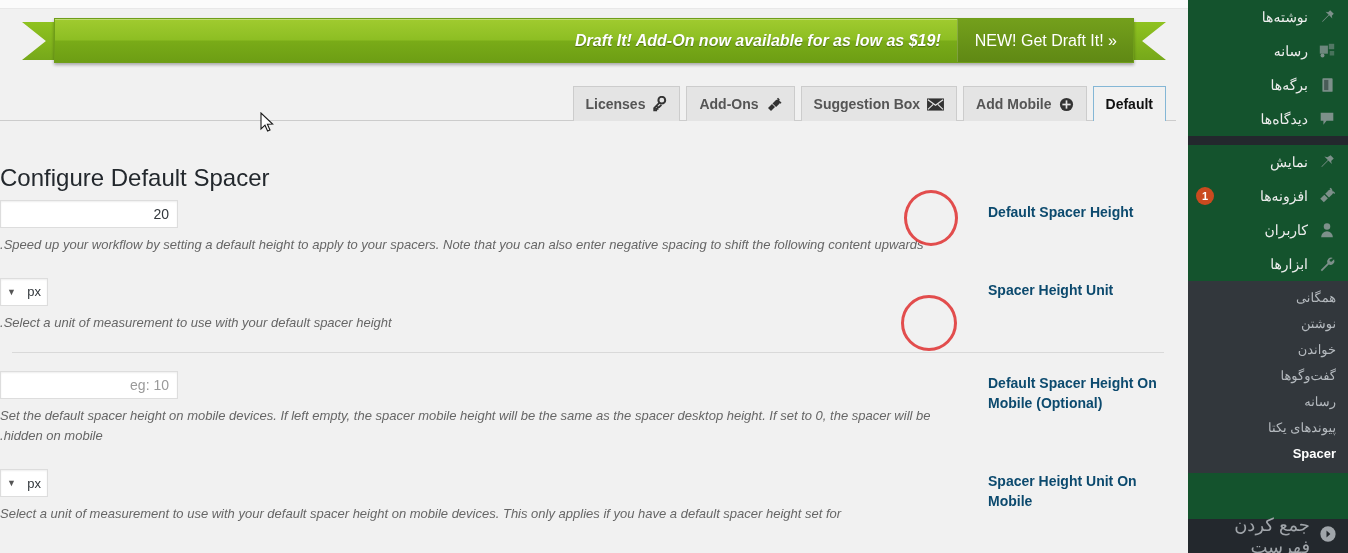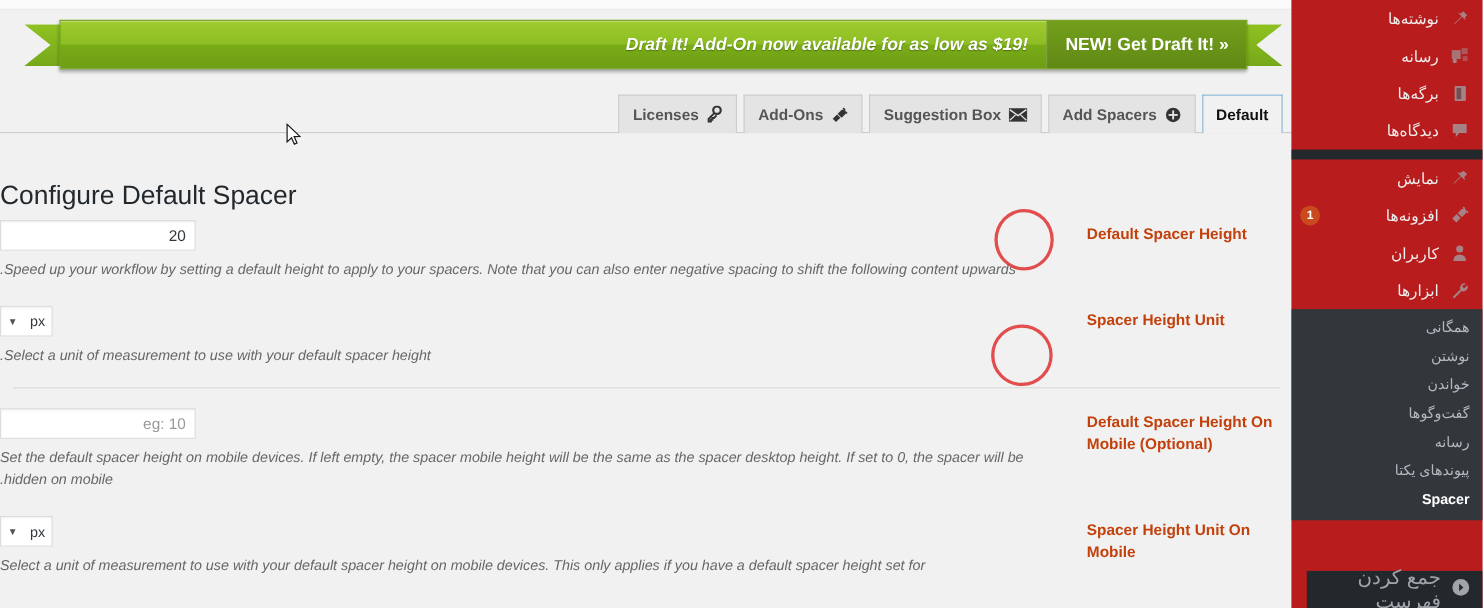--- a/index.html
+++ b/index.html
@@ -16,23 +16,23 @@
     width: 1348px;
     height: 553px;
     background: #f1f1f1;
     overflow: hidden;
   }
 
   
   #adminmenu {
     position: absolute;
     top: 0; right: 0;
-    width: 174px;
+    width: 160px;
     height: 553px;
-    background: #b91c1c;
+    background: #14532d;
     direction: rtl;
     overflow: hidden;
   }
   .menu-item {
     position: relative;
     display: flex;
     align-items: center;
     justify-content: flex-start;
     height: 34px;
     padding: 0 11px 0 8px;
@@ -189,21 +189,21 @@
   }
   .ribbon-cta {
     height: 45px;
     display: flex;
     align-items: center;
     padding: 0 16px 0 18px;
     background: linear-gradient(to bottom, #74a01c 0%, #5f8814 100%);
     box-shadow: inset 1px 0 0 rgba(255,255,255,.18);
     color: #ffffff;
     font-size: 16px;
-    font-weight: bold;
+    font-weight: normal;
     white-space: nowrap;
     direction: rtl;
   }
   .ribbon-msg {
     flex: 0 0 auto;
     padding: 0 16px;
     color: #ffffff;
     font-size: 16px;
     font-weight: bold;
     font-style: italic;
@@ -283,21 +283,21 @@
     flex-direction: row;
     align-items: flex-start;
     padding: 0;
   }
   .form-row .th {
     flex: 0 0 200px;
     text-align: left;
     padding: 6px 0 6px 12px;
     font-size: 14px;
     font-weight: bold;
-    color: #c2410c;
+    color: #0c4a6e;
     line-height: 1.45;
     direction: ltr;
   }
   .form-row .td {
     flex: 1 1 auto;
     padding: 4px 12px 4px 0;
     text-align: left;
     direction: ltr;
   }
   .field-wrap { text-align: left; }
@@ -388,21 +388,21 @@
       </div>
     </div>
 
     <div id="nav-tabs">
 
       <div class="nav-tab active">
         <span>Default</span>
       </div>
 
       <div class="nav-tab">
-        <span>Add Spacers</span>
+        <span>Add Mobile</span>
         <span class="tab-icon">
           <svg width="15" height="15" viewBox="0 0 16 16">
               <circle cx="8" cy="8" r="7" fill="#333"></circle>
               <rect x="7.1" y="3.6" width="1.8" height="8.8" fill="#e4e4e4"></rect>
               <rect x="3.6" y="7.1" width="8.8" height="1.8" fill="#e4e4e4"></rect>
             </svg>
         </span>
       </div>
 
       <div class="nav-tab">

